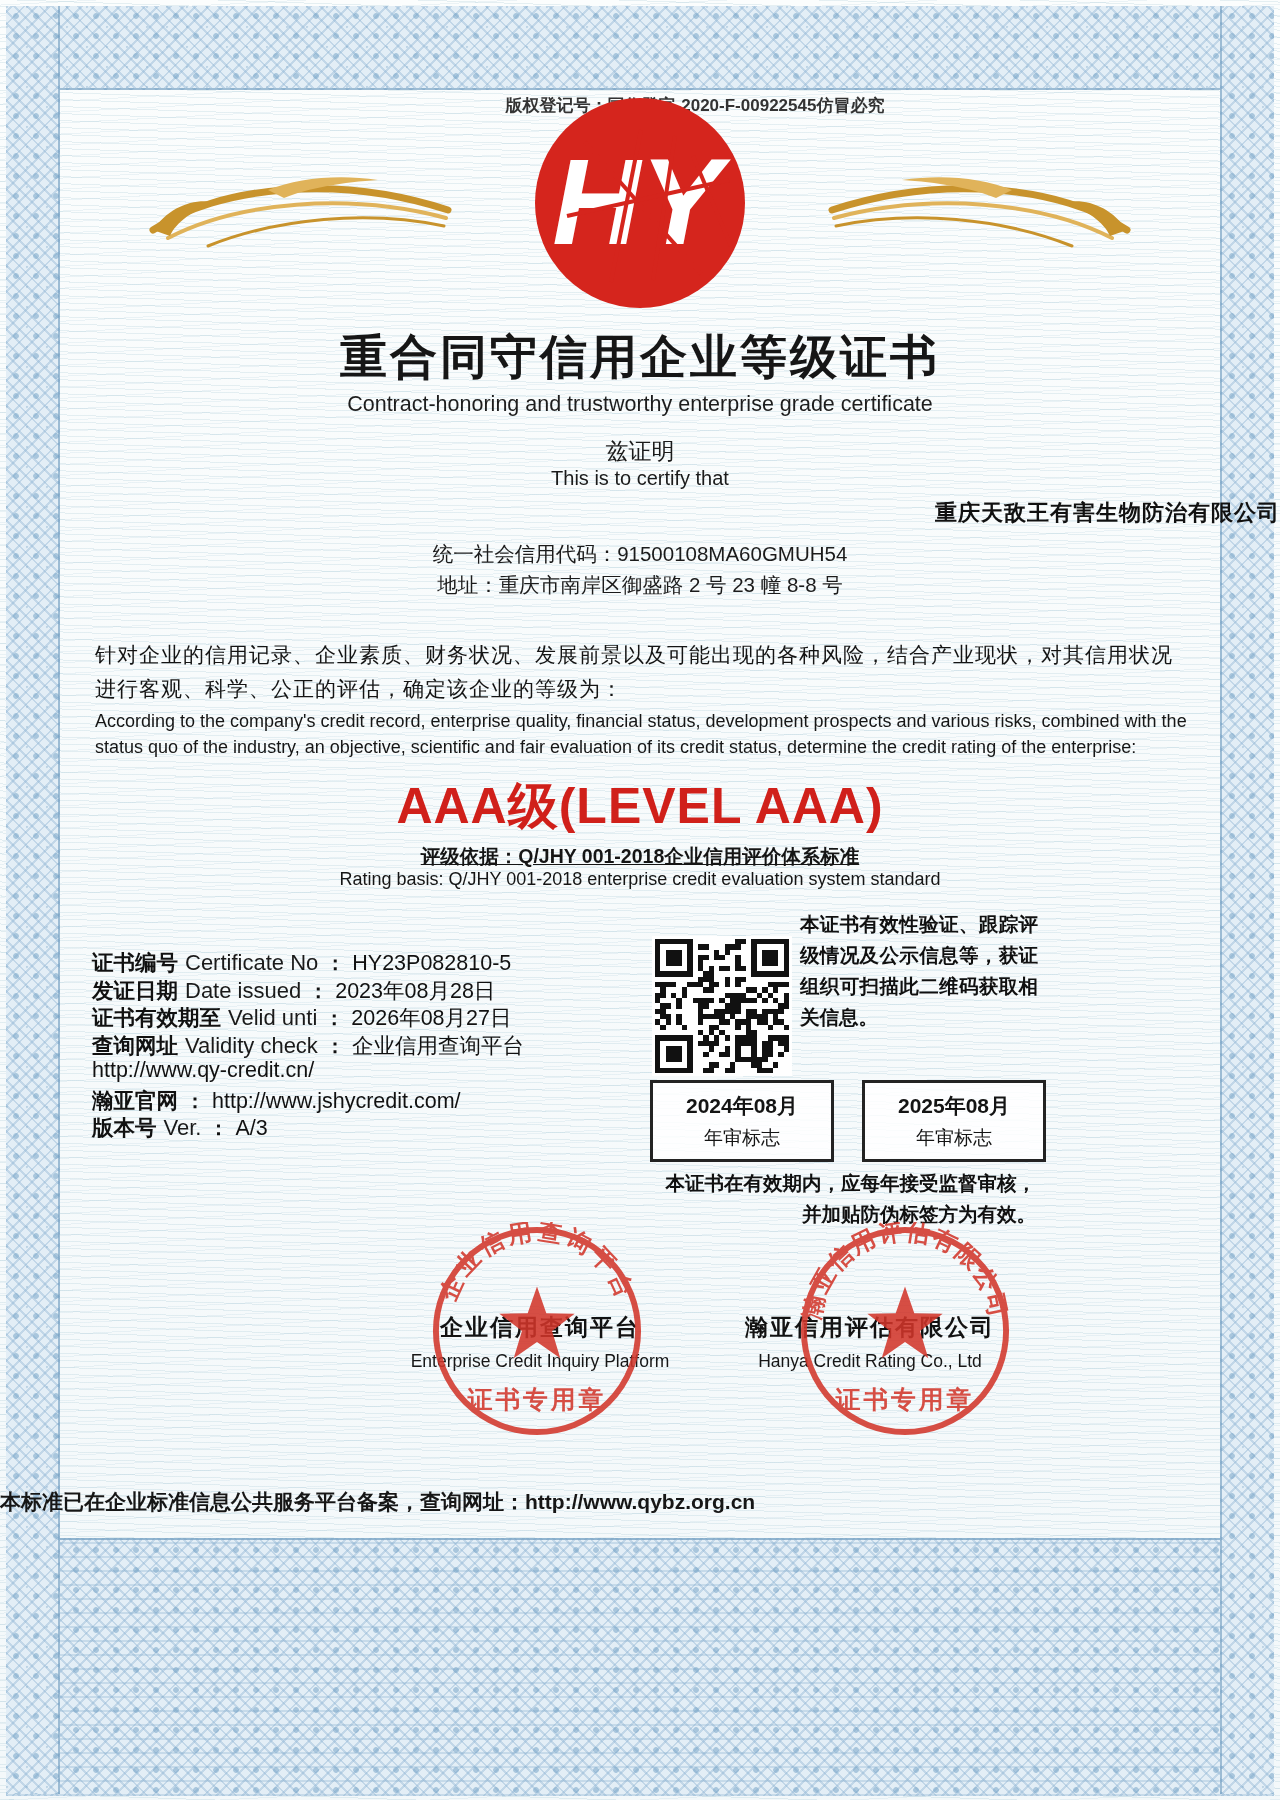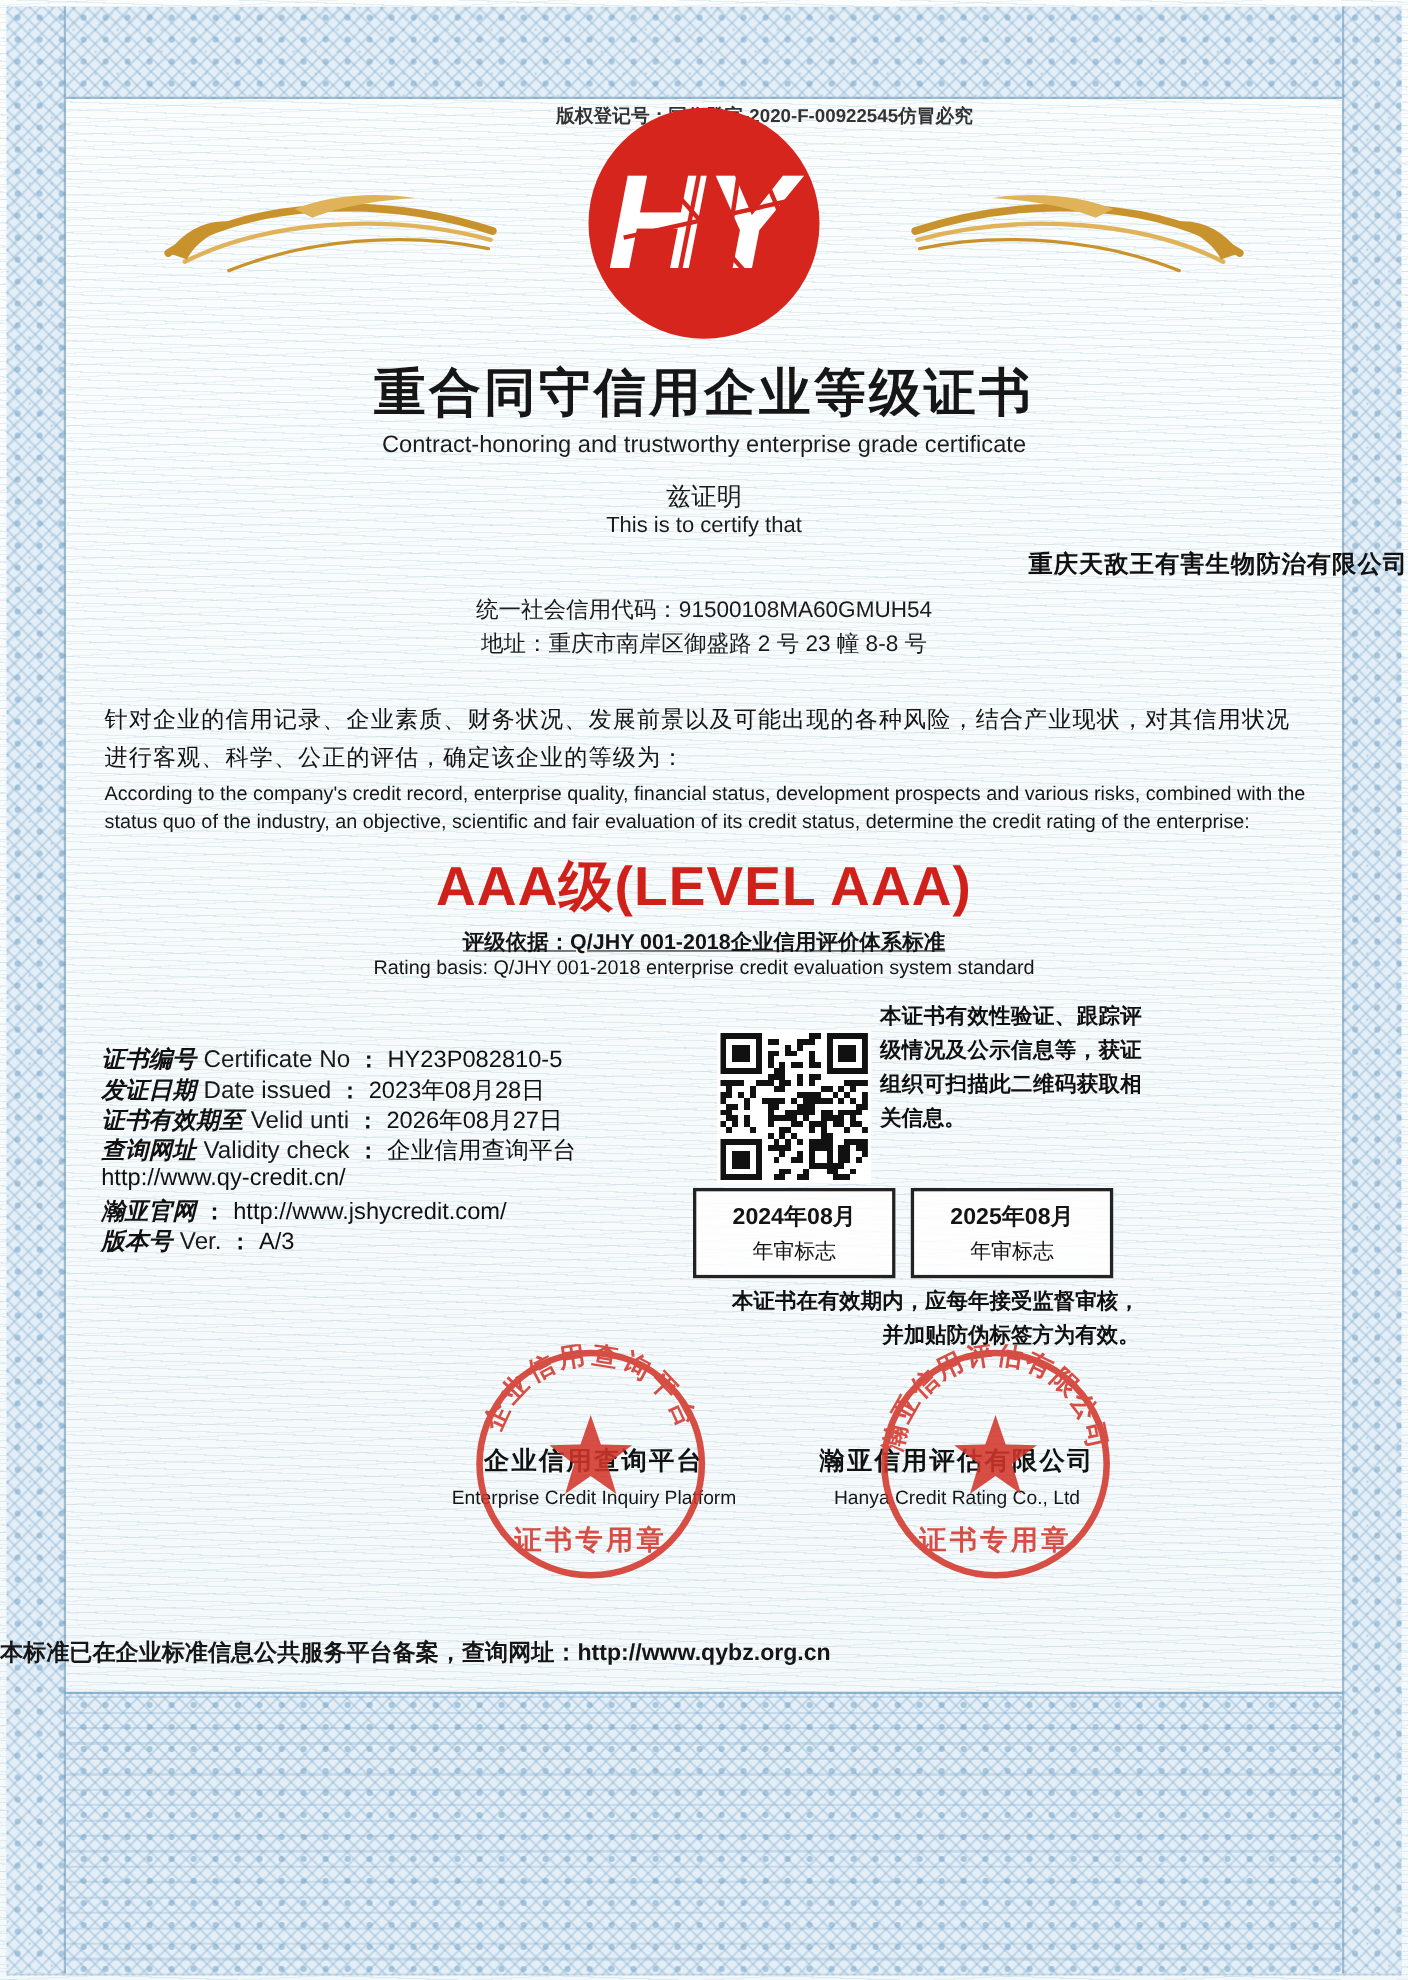--- a/index.html
+++ b/index.html
@@ -60,32 +60,32 @@
   .statement .zh{font-size:21px;line-height:34px;letter-spacing:1px;font-weight:500;color:#141414;margin:0;}
   .statement .en{font-size:18px;line-height:25.5px;color:#161616;margin:3px 0 0 0;}
   .grade{position:absolute;top:773px;left:0;width:100%;text-align:center;
     font-size:50px;font-weight:900;letter-spacing:1px;color:#d0201a;}
   .basis-zh{position:absolute;top:843px;left:0;width:100%;text-align:center;font-size:19.5px;font-weight:600;color:#151515;text-decoration:underline;}
   .basis-en{position:absolute;top:869px;left:0;width:100%;text-align:center;font-size:18px;color:#151515;}
 
   
   .details{position:absolute;top:948px;left:92px;width:560px;}
   .detail-row{display:flex;align-items:baseline;gap:7px;height:27.5px;white-space:nowrap;}
-  .detail-row .zh{font-size:21.5px;font-weight:700;color:#111;font-style:italic;}
+  .detail-row .zh{font-size:21.5px;font-weight:700;color:#111;}
   .detail-row .en{font-size:22px;font-weight:400;color:#1a1a1a;}
   .detail-row .sep{font-size:20px;font-weight:600;color:#111;}
   .detail-row .val{font-size:21.5px;font-weight:500;color:#111;}
 
   
   .qr-box{position:absolute;top:936px;left:652px;width:134px;height:134px;background:#fff;padding:3px;}
   .qr-box svg{display:block;width:100%;height:100%;}
   .qr-caption{position:absolute;top:909px;left:800px;width:238px;
     font-size:19.5px;font-weight:600;line-height:31px;text-align:justify;color:#101010;}
 
-  .badges{position:absolute;top:1080px;left:630px;display:flex;gap:14px;}
+  .badges{position:absolute;top:1080px;left:650px;display:flex;gap:28px;}
   .badge{width:178px;height:76px;border:3px solid #232323;background:rgba(255,255,255,.82);
     display:flex;flex-direction:column;align-items:center;justify-content:center;gap:5px;}
   .badge .date{font-size:21px;font-weight:600;color:#141414;}
   .badge .lab{font-size:19px;font-weight:500;color:#141414;}
 
   .review-note{position:absolute;top:1168px;left:648px;width:388px;text-align:right;
     font-size:19.5px;font-weight:600;line-height:31px;color:#101010;}
 
   
   .issuer{position:absolute;top:1312px;width:344px;text-align:center;}

